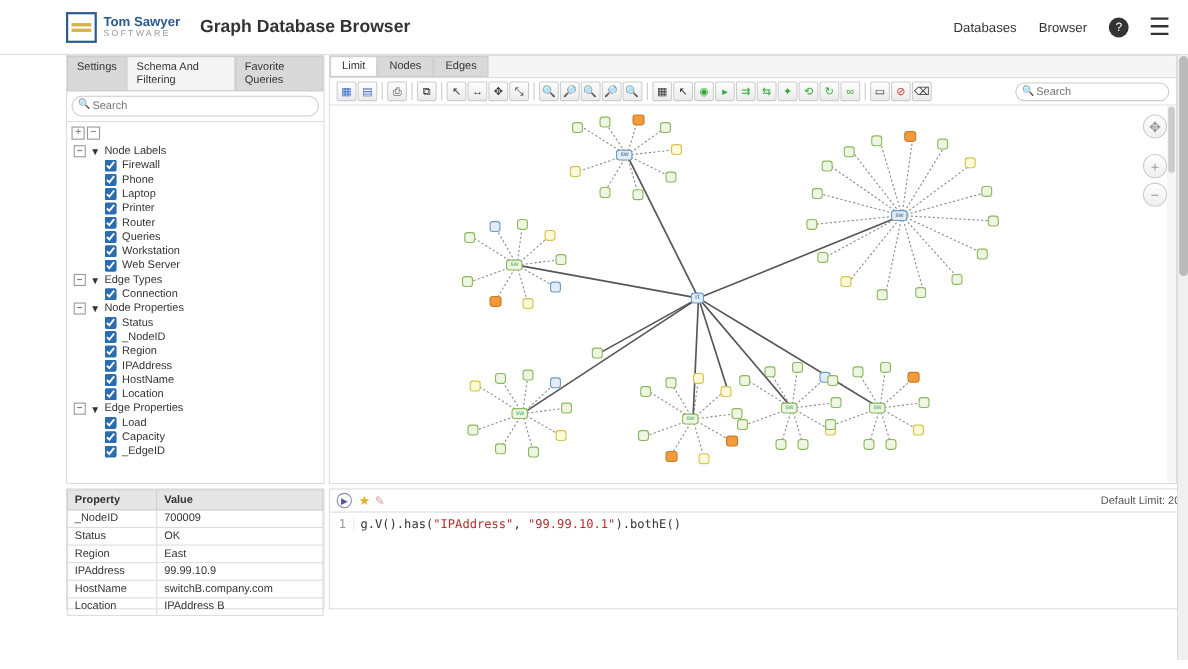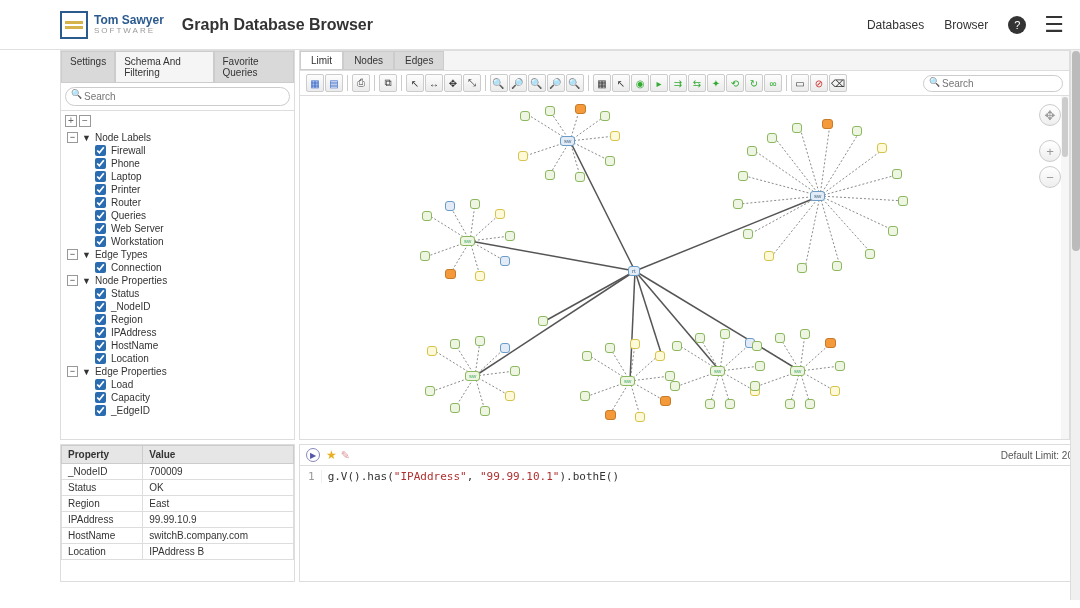--- a/index.html
+++ b/index.html
@@ -56,21 +56,21 @@
 .graph-controls { position: absolute; right: 8px; top: 8px; display:flex; flex-direction:column; gap:4px;}
 .gc-btn { width: 22px; height: 22px; border: 1px solid #ccc; background: linear-gradient(#fff,#eee); border-radius: 11px; display:flex; align-items:center; justify-content:center; font-size:13px; color:#999; cursor:pointer;}
 .node { position: absolute; border-radius: 3px; font-size: 6px; padding: 1px 3px; white-space: nowrap; border:1px solid; }
 .n-green { background: #eef6e3; border-color: #8bb85e; color:#4a6;}
 .n-yellow { background: #fef9d8; border-color: #d6c34a; color:#aa8;}
 .n-orange { background: #f59a3a; border-color: #c77a28; color:#fff;}
 .n-blue { background: #e3ecf6; border-color: #6a9cc7; color:#468;}
 .gv-scroll { position:absolute; right:0; top:0; bottom:0; width:8px; background:#f6f6f6;}
 .gv-scroll-thumb{width:6px;height:60px;background:#ccc;border-radius:3px;margin:1px;}
 
-.bottom { display: flex; height: 138px; padding-left: 60px; margin-top: 4px; border-radius: 14px; }
+.bottom { display: flex; height: 110px; padding-left: 60px; margin-top: 4px; border-radius: 14px; }
 .prop-table { width: 235px; border: 1px solid #ddd; }
 .prop-table table { width: 100%; border-collapse: collapse; font-size: 10px; }
 .prop-table th { background: #e6e6e6; text-align: left; padding: 3px 6px; border: 1px solid #ccc; }
 .prop-table td { padding: 2px 6px; border: 1px solid #ddd; }
 .query-panel { flex: 1; border: 1px solid #ddd; margin-left: 4px; display:flex; flex-direction:column; position:relative;}
 .query-header { display: flex; align-items: center; padding: 3px 6px; border-bottom: 1px solid #ddd; font-size: 10px; }
 .play-btn { width:14px; height:14px; border:1px solid #88b; border-radius:50%; display:inline-flex; align-items:center; justify-content:center; margin-right:6px; font-size:8px; color:#55a; cursor:pointer;}
 .star-btn { color:#e8b020; font-size:12px; margin-right:4px; cursor:pointer;}
 .wand-btn { color:#d99; font-size:11px; margin-right:6px; cursor:pointer;}
 .default-limit { margin-left: auto; font-size: 10px; color: #555; }
@@ -141,25 +141,25 @@
           <div class="tree-item">
               <input class="tree-check" type="checkbox" checked="" style="">
               <span class="tree-label">Router</span>
             </div>
           <div class="tree-item">
               <input class="tree-check" type="checkbox" checked="" style="">
               <span class="tree-label">Queries</span>
             </div>
           <div class="tree-item">
               <input class="tree-check" type="checkbox" checked="" style="">
+              <span class="tree-label">Workstation</span>
+            </div>
+          <div class="tree-item">
+              <input class="tree-check" type="checkbox" checked="" style="">
               <span class="tree-label">Web Server</span>
-            </div>
-          <div class="tree-item">
-              <input class="tree-check" type="checkbox" checked="" style="">
-              <span class="tree-label">Workstation</span>
             </div>
         </div>
 
         <div class="tree-group">
           <div class="tree-group-header">
             <span class="tree-toggle">−</span>
             <span class="tree-arrow">▼</span>
             <span>Edge Types</span>
           </div>
           <div class="tree-item">

